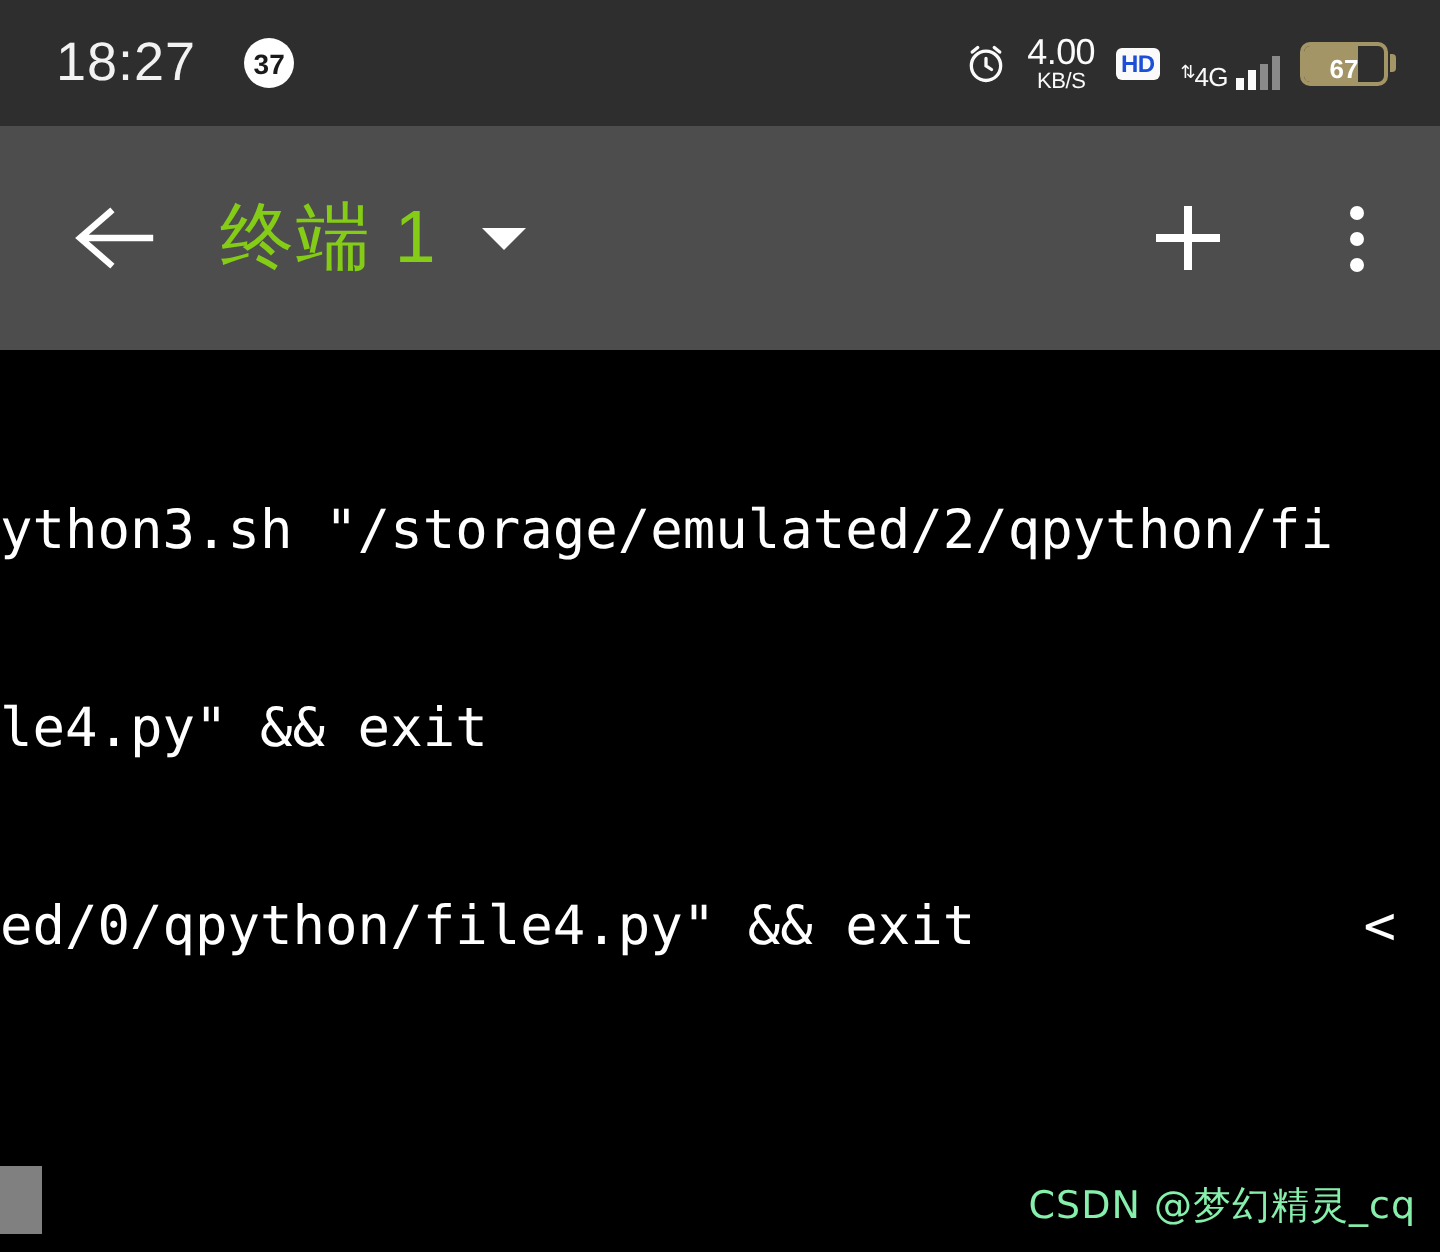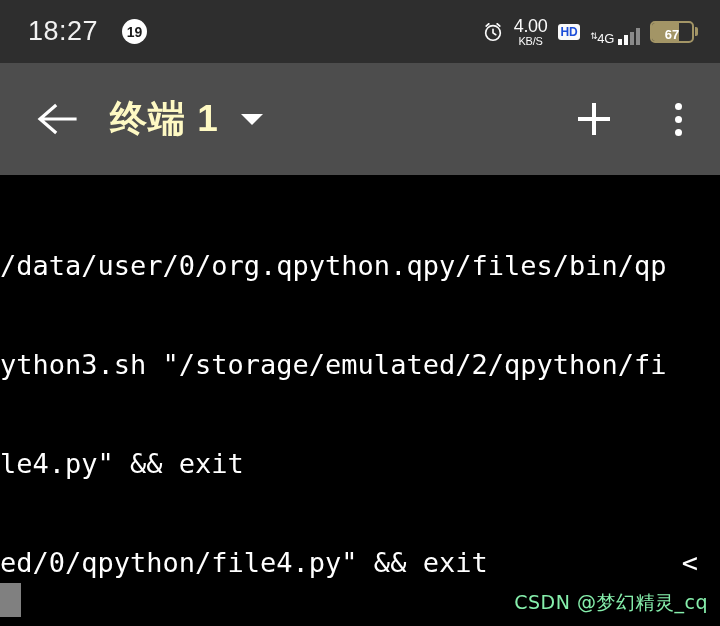--- a/index.html
+++ b/index.html
@@ -175,23 +175,23 @@
   }
   .back-btn { width: 54px; height: 54px; }
   .title-group {
     display: flex;
     align-items: center;
     gap: 22px;
     margin-left: 26px;
     flex: 1 1 auto;
   }
   .app-title {
-    color: #fef9c3;
+    color: #84cc16;
     font-size: 37px;
-    font-weight: bold;
+    font-weight: normal;
     letter-spacing: 1px;
     white-space: nowrap;
   }
   .caret {
     width: 0; height: 0;
     border-left: 11px solid transparent;
     border-right: 11px solid transparent;
     border-top: 11px solid #ffffff;
     flex: none;
   }
@@ -253,21 +253,21 @@
     letter-spacing: 0.5px;
     text-align: right;
   }
 </style>
 </head>
 <body>
 
 <div class="status-bar">
   <div class="status-left">
     <div class="clock-text">18:27</div>
-    <div class="notif-badge">19</div>
+    <div class="notif-badge">37</div>
   </div>
 
   <div class="status-right">
     <span class="alarm-icon">
       <svg width="22" height="22" viewBox="0 0 24 24">
         <circle cx="12" cy="13" r="8" fill="none" stroke="#fafafa" stroke-width="1.8"></circle>
         <path d="M12 9 L12 13 L15 15" fill="none" stroke="#fafafa" stroke-width="1.8" stroke-linecap="round"></path>
         <path d="M4.5 5.5 L7.5 3" stroke="#fafafa" stroke-width="1.8" stroke-linecap="round"></path>
         <path d="M19.5 5.5 L16.5 3" stroke="#fafafa" stroke-width="1.8" stroke-linecap="round"></path>
       </svg>
@@ -323,21 +323,20 @@
 
   <div class="more-btn">
     <span></span>
     <span></span>
     <span></span>
   </div>
 </div>
 
 <div class="terminal">
   <div class="term-lines">
-    <div class="line">/data/user/0/org.qpython.qpy/files/bin/qp</div>
     <div class="line">ython3.sh "/storage/emulated/2/qpython/fi</div>
     <div class="line">le4.py" &amp;&amp; exit</div>
     <div class="line right-mark">
       <span>ed/0/qpython/file4.py" &amp;&amp; exit</span>
       <span>&lt;</span>
     </div>
     
     
     
     

